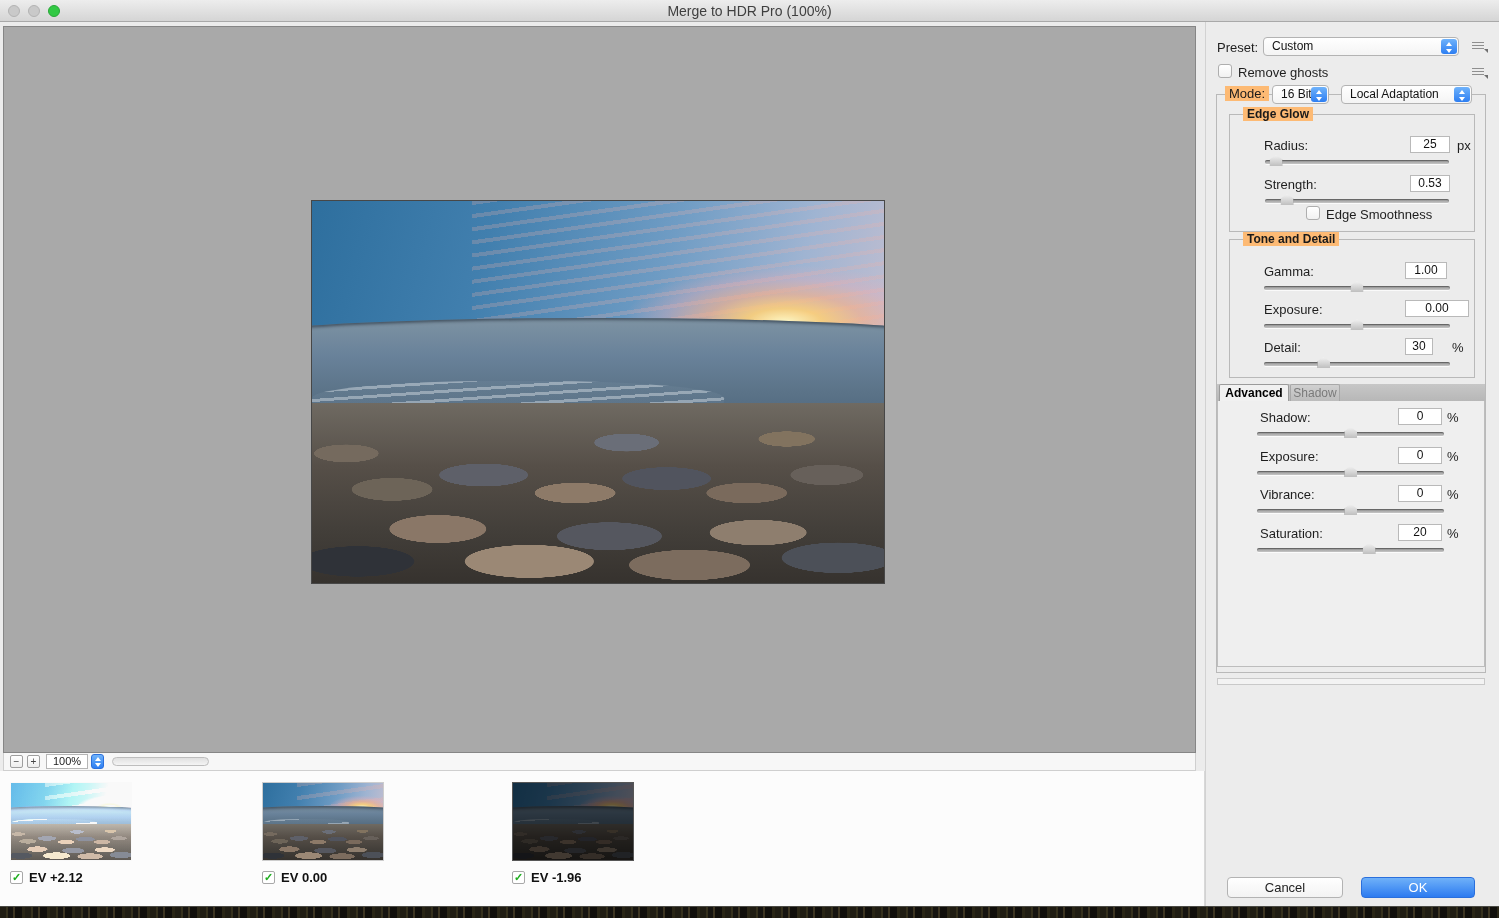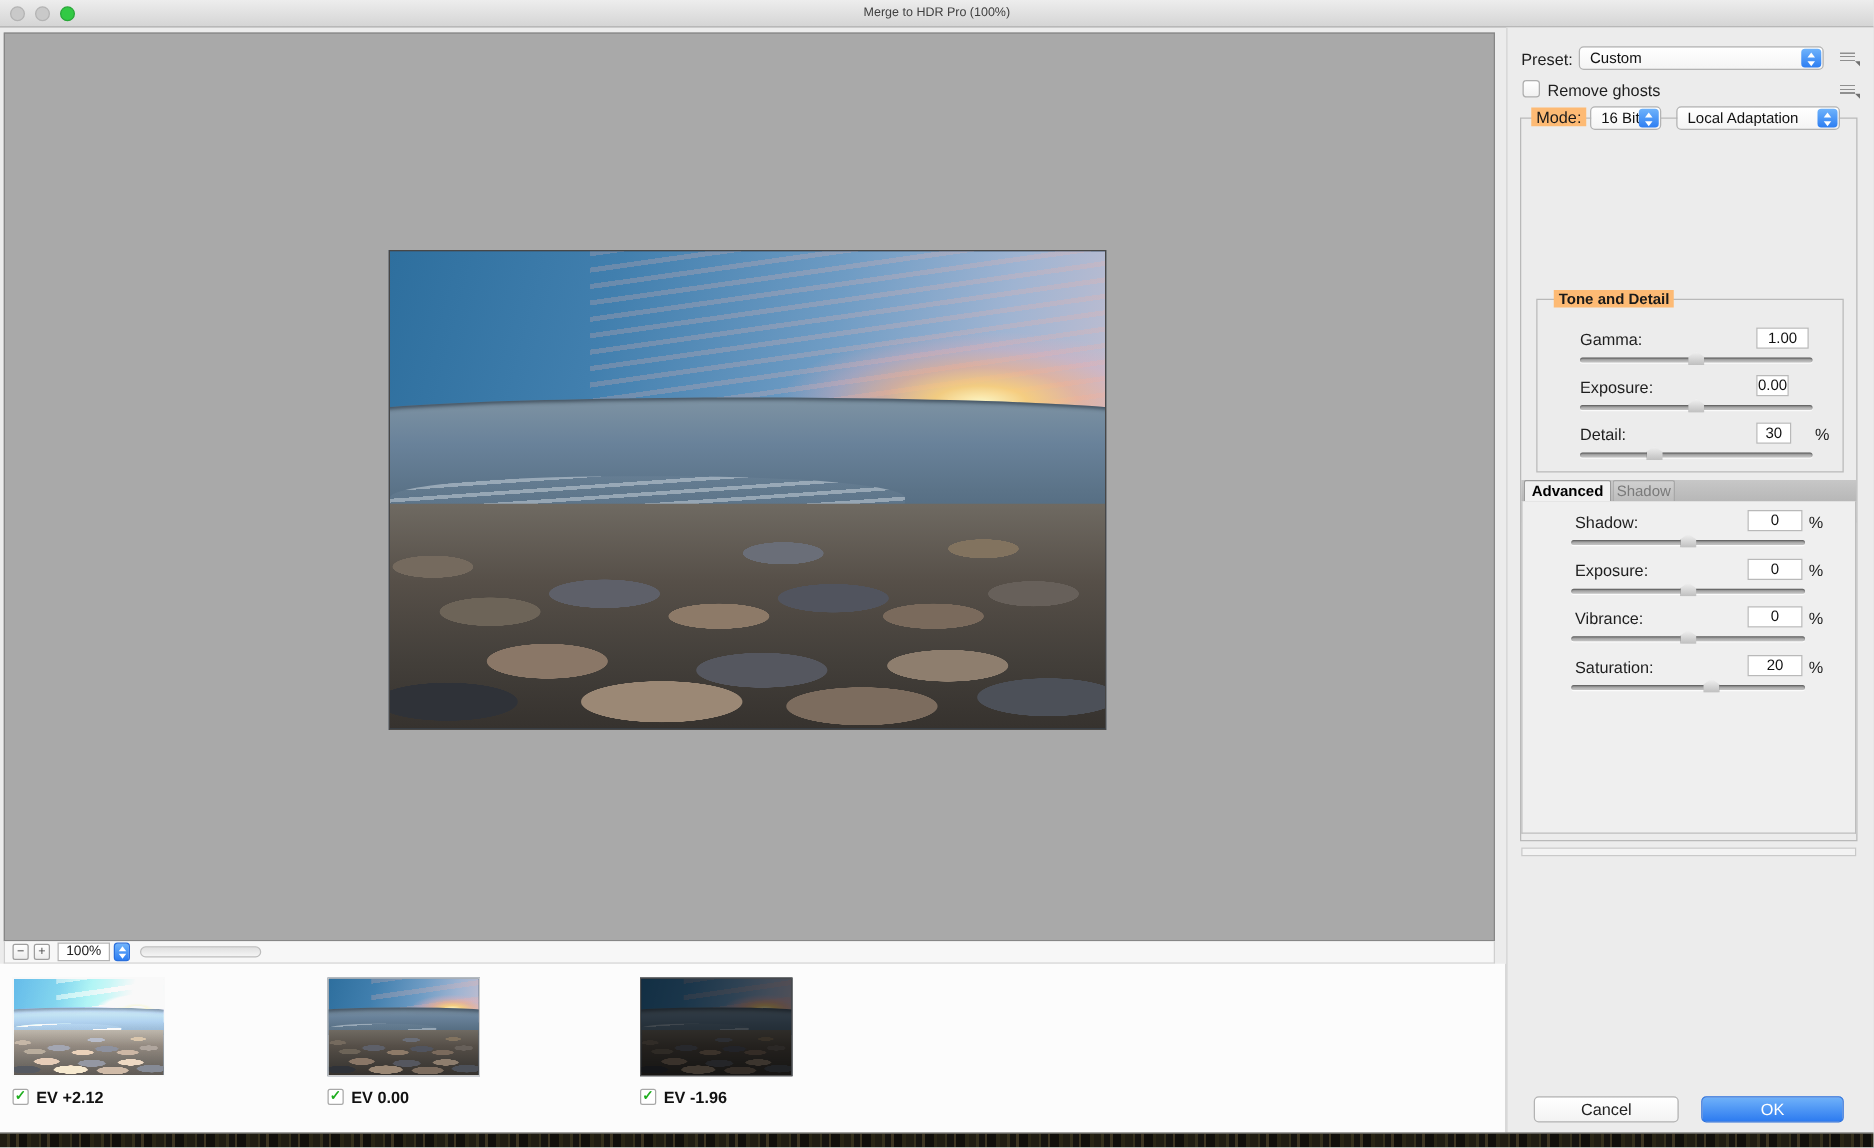--- a/index.html
+++ b/index.html
@@ -8,21 +8,21 @@
   #root { position:relative; width:1499px; height:918px; background:#ececec; overflow:hidden; }
 
   
   .titlebar { position:absolute; left:0; top:0; width:1499px; height:22px;
     background:linear-gradient(#ededed,#d5d5d5); border-bottom:1px solid #a9a9a9; }
   .lights { position:absolute; left:8px; top:5px; display:flex; gap:8px; }
   .light { width:12px; height:12px; border-radius:50%; }
   .light.gray  { background:#c9c9c9; border:1px solid #b3b3b3; }
   .light.green { background:#32c944; border:1px solid #28a738; }
   .wtitle { position:absolute; left:0; right:0; top:0; height:22px; line-height:22px;
-    text-align:center; font-size:10px; color:#3f3f3f; }
+    text-align:center; font-size:14px; color:#3f3f3f; }
 
   
   .canvas { position:absolute; left:3px; top:26px; width:1193px; height:727px;
     background:#a9a9a9; border:1px solid #868686; }
 
   
   .beach { position:absolute; overflow:hidden; background:#3a526b; }
   .beach > div { position:absolute; }
   .sky { left:0; top:0; width:100%; height:45%;
     background:linear-gradient(105deg,#2e6f9e 0%,#417fae 30%,#6f9cc4 60%,#9fb4d2 82%,#c2bed0 100%); }
@@ -253,31 +253,49 @@
       <span class="legend" style="left:8px; top:-9px; font-weight:normal; font-size:13px;">Mode:</span>
       <div class="mac-select" style="left:55px; top:-10px; width:57px;">
         <span class="sel-val">16 Bit</span>
         <span class="sel-stepper"></span>
       </div>
       <div class="mac-select" style="left:124px; top:-10px; width:131px;">
         <span class="sel-val">Local Adaptation</span>
         <span class="sel-stepper"></span>
       </div>
 
+      <div class="groupbox eg-box">
+        <span class="legend" style="left:13px;">Edge Glow</span>
+        <span class="flabel" style="left:34px; top:23px;">Radius:</span>
+        <div class="numfield" style="left:180px; top:21px; width:40px;">25</div>
+        <span class="unit" style="left:227px; top:23px;">px</span>
+        <div class="slider" style="left:35px; top:40px; width:184px;">
+          <span class="track"></span>
+          <span class="sthumb" style="left: 6%;"></span>
+        </div>
+        <span class="flabel" style="left:34px; top:62px;">Strength:</span>
+        <div class="numfield" style="left:180px; top:60px; width:40px;">0.53</div>
+        <div class="slider" style="left:35px; top:79px; width:184px;">
+          <span class="track"></span>
+          <span class="sthumb" style="left: 12%;"></span>
+        </div>
+        <span class="mac-check" style="left:76px; top:91px;"></span>
+        <span class="flabel" style="left:96px; top:92px;">Edge Smoothness</span>
+      </div>
 
       <div class="groupbox td-box">
         <span class="legend" style="left:13px;">Tone and Detail</span>
         <span class="flabel" style="left:34px; top:24px;">Gamma:</span>
         <div class="numfield" style="left:175px; top:22px; width:42px;">1.00</div>
         <div class="slider" style="left:34px; top:41px; width:186px;">
           <span class="track"></span>
           <span class="sthumb" style="left: 50%;"></span>
         </div>
         <span class="flabel" style="left:34px; top:62px;">Exposure:</span>
-        <div class="numfield" style="left:175px; top:60px; width:26px;">0.00</div>
+        <div class="numfield" style="left:175px; top:60px; width:64px;">0.00</div>
         <div class="slider" style="left:34px; top:79px; width:186px;">
           <span class="track"></span>
           <span class="sthumb" style="left: 50%;"></span>
         </div>
         <span class="flabel" style="left:34px; top:100px;">Detail:</span>
         <div class="numfield" style="left:175px; top:98px; width:28px;">30</div>
         <span class="unit" style="left:222px; top:100px;">%</span>
         <div class="slider" style="left:34px; top:117px; width:186px;">
           <span class="track"></span>
           <span class="sthumb" style="left: 32%;"></span>

